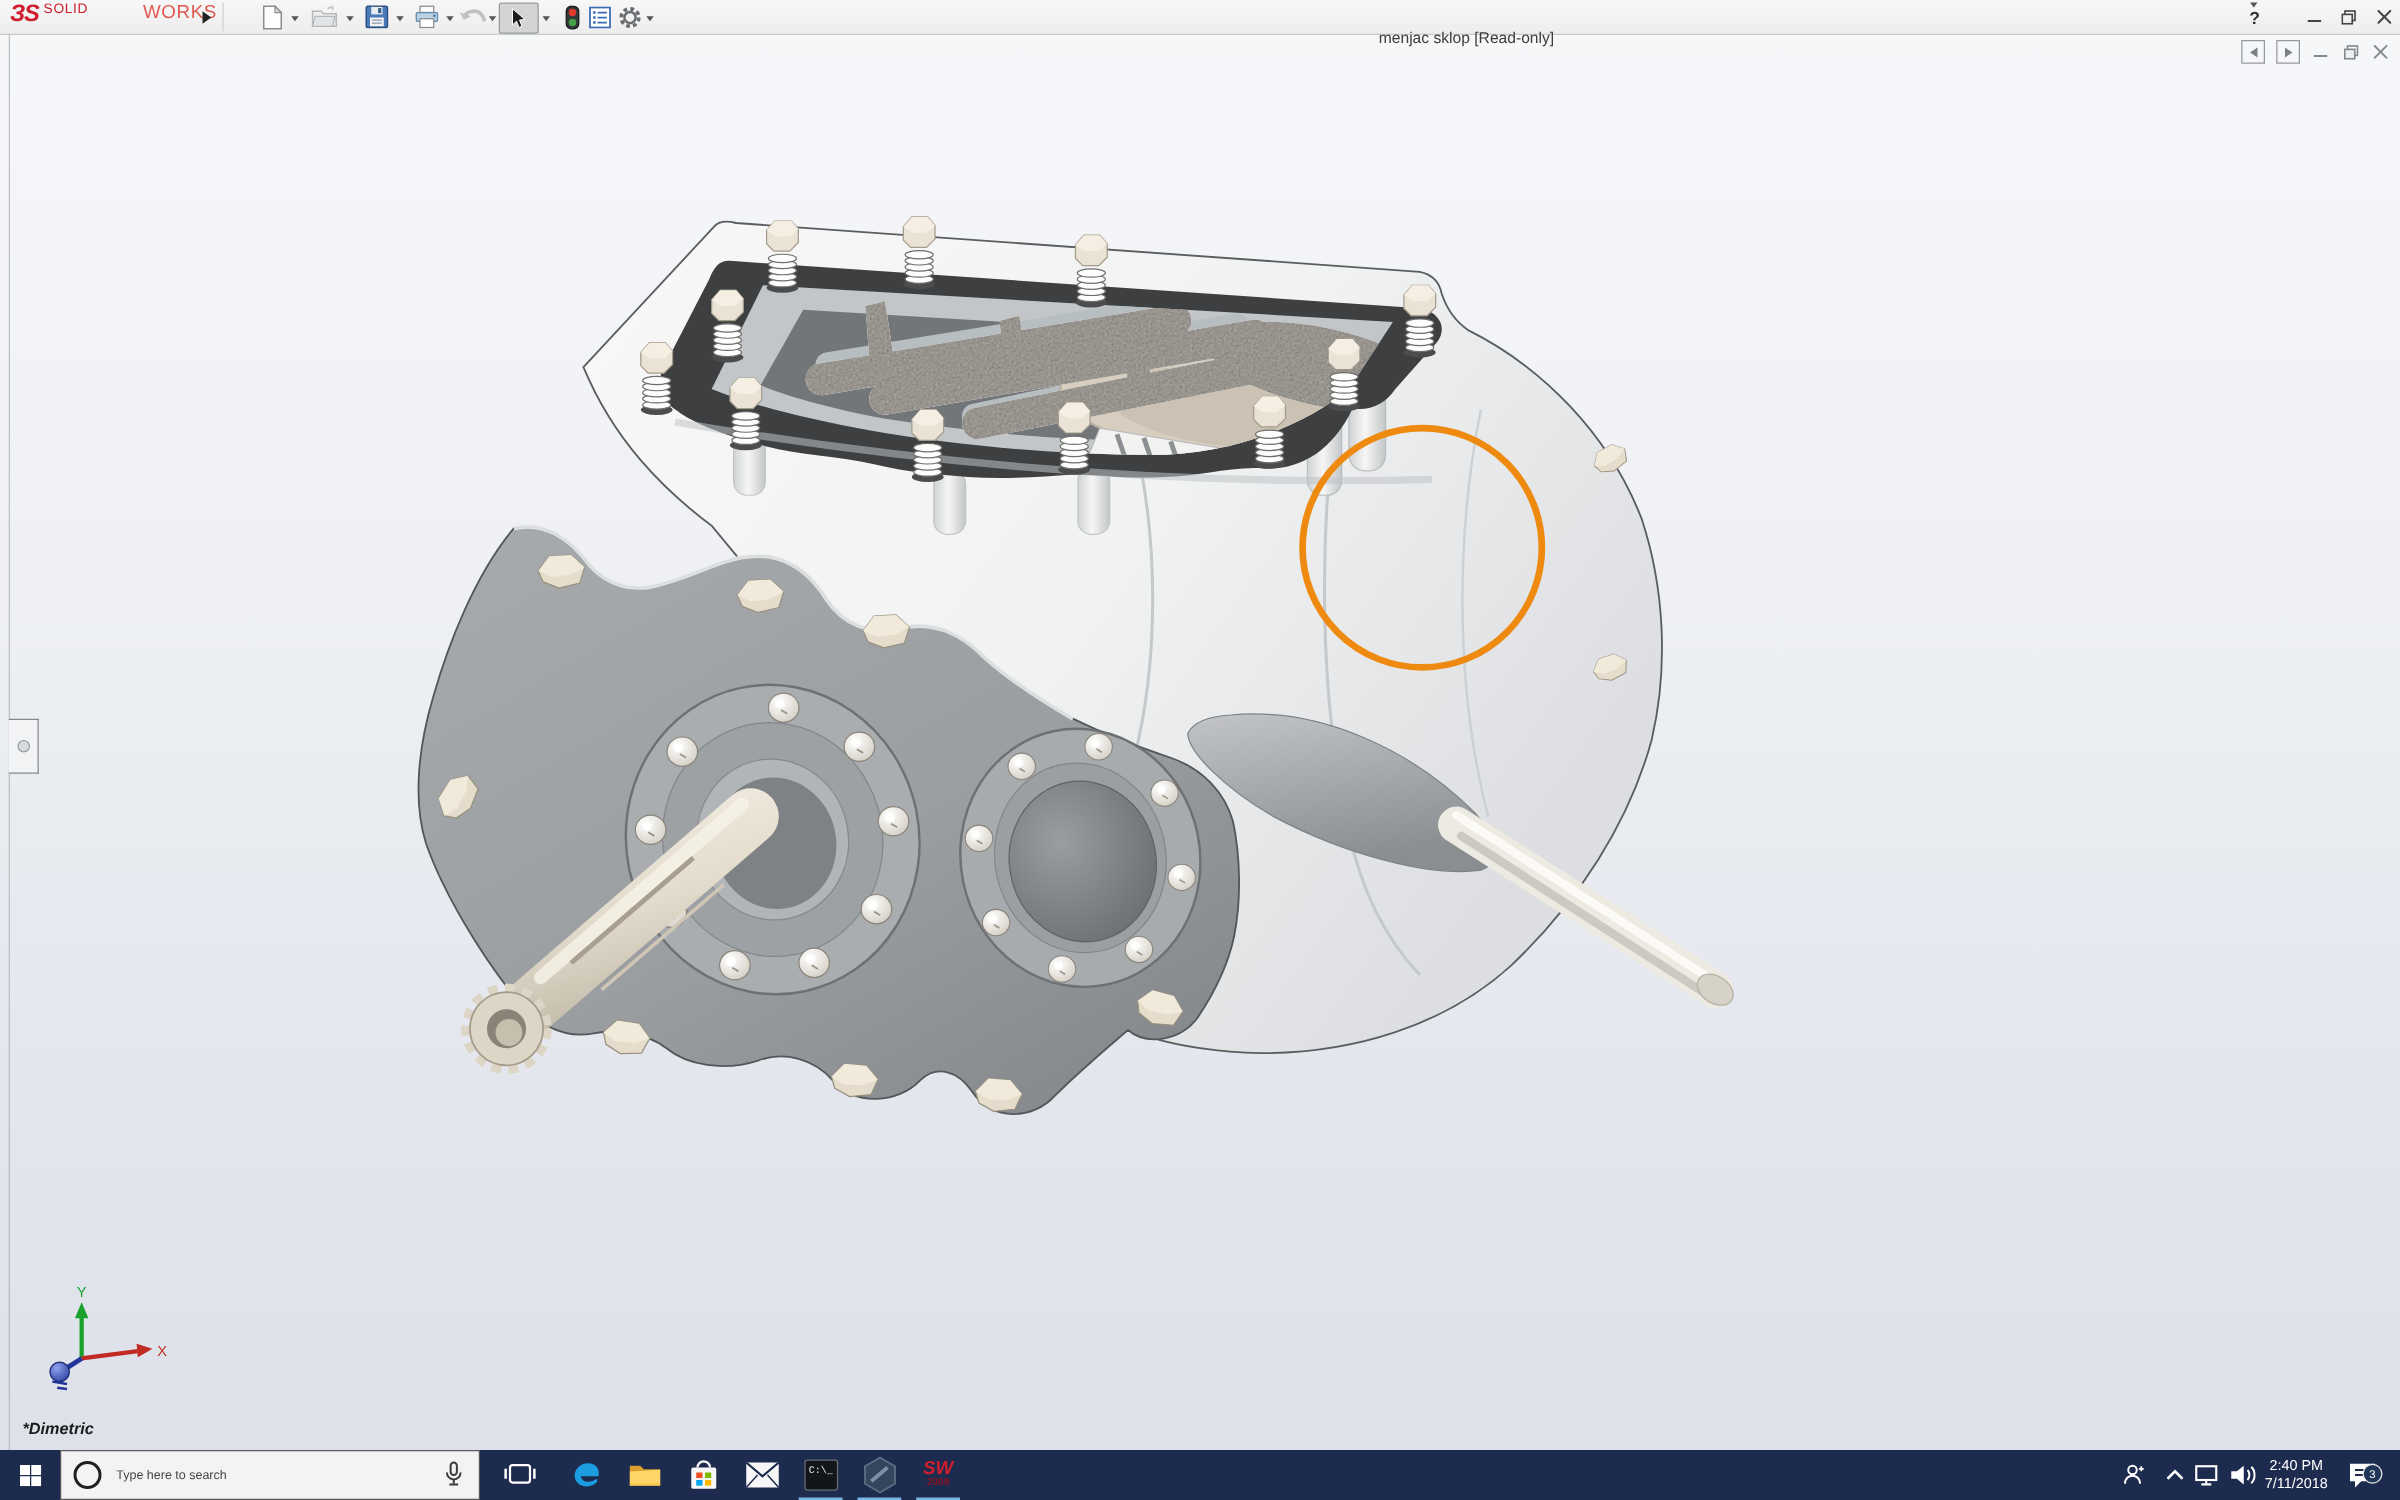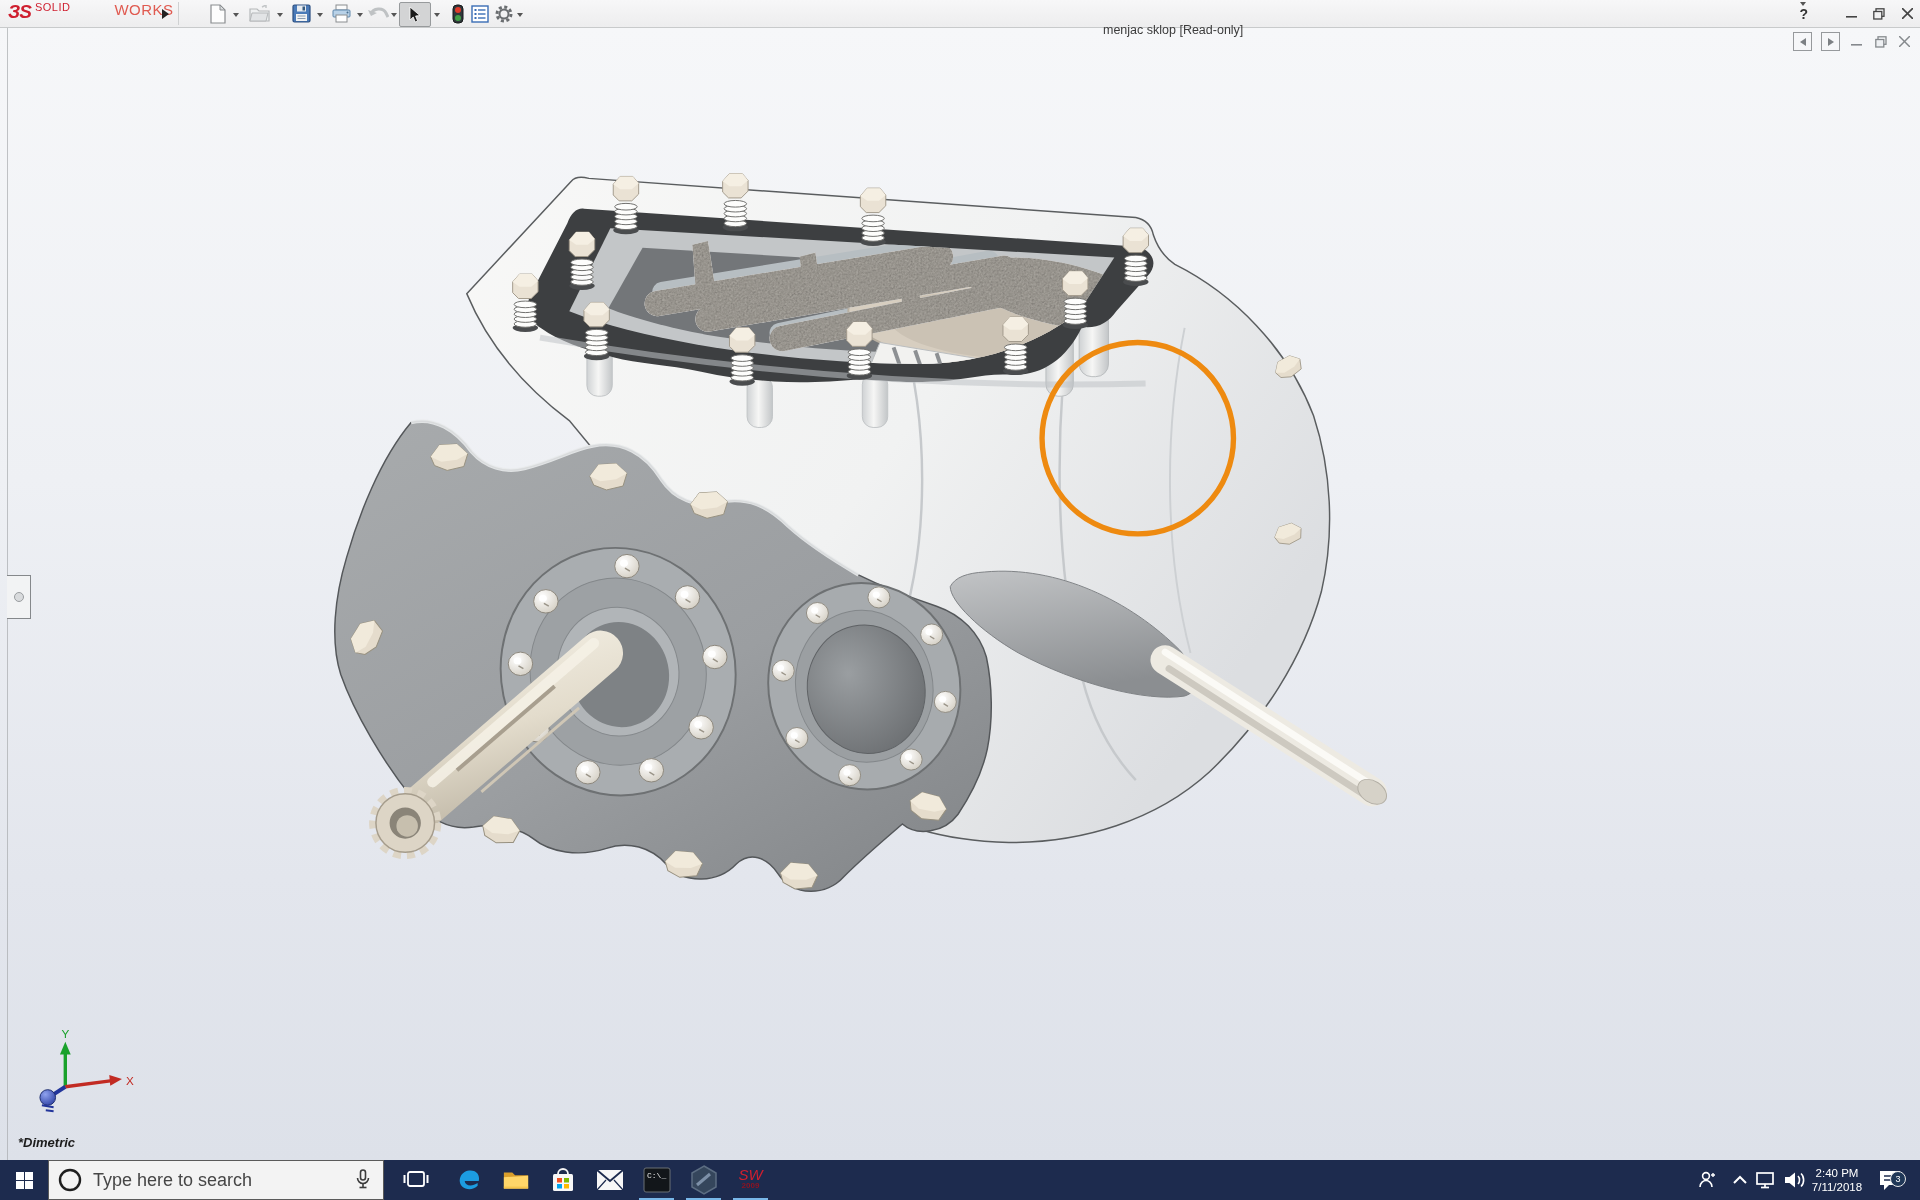--- a/index.html
+++ b/index.html
@@ -35,28 +35,28 @@
   .dc-glyph{width:15px;height:15px;display:flex;align-items:center;justify-content:center;}
   .splitter-tab{position:absolute;left:7px;top:548px;width:23px;height:42px;background:#f2f3f4;
                 border:1px solid #85888b;border-left:none;display:flex;align-items:center;justify-content:center;}
   .splitter-dot{width:8px;height:8px;border-radius:50%;border:1px solid #9a9da0;background:#d9dbdd;}
   .view-label{position:absolute;left:18px;top:1108px;font-size:13px;font-weight:bold;color:#1c1c1c;font-style:italic;}
   
   .taskbar{position:absolute;left:0;top:1160px;width:1920px;height:40px;background:#1d2b4e;z-index:40;}
   .tb-item{position:absolute;top:0;height:40px;display:flex;align-items:center;justify-content:center;}
   .searchbox{position:absolute;left:48px;top:0;width:336px;height:40px;background:#f3f3f3;
              border:1px solid #5a5a5a;box-sizing:border-box;display:flex;align-items:center;}
-  .search-ph{font-size:18px;color:#464646;margin-left:10px;flex:1;}
+  .search-ph{font-size:10px;color:#464646;margin-left:10px;flex:1;}
   .underline{position:absolute;bottom:0;left:6px;width:35px;height:2.5px;background:#79b7e8;}
   .tray-clock{position:absolute;left:1806px;top:0;width:62px;height:40px;color:#fff;font-size:11.5px;
               display:flex;flex-direction:column;align-items:center;justify-content:center;line-height:14px;}
   .badge{position:absolute;right:-3px;bottom:5px;width:14px;height:14px;border-radius:50%;background:#203757;
          border:1px solid #e8e8e8;color:#fff;font-size:9px;display:flex;align-items:center;justify-content:center;}
   .sw-badge{display:flex;flex-direction:column;align-items:center;line-height:11px;}
-  .sw-top{color:#d11f2f;font-weight:normal;font-size:15px;font-style:italic;letter-spacing:0;}
+  .sw-top{color:#d11f2f;font-weight:bold;font-size:15px;font-style:italic;letter-spacing:0;}
   .sw-year{color:#8c1322;font-weight:bold;font-size:8px;}
 </style>
 </head>
 <body>
 
 <div id="screen">
 
   <header class="titlebar">
     <div class="logo">
       <span class="logo-mark">ЗS</span>

